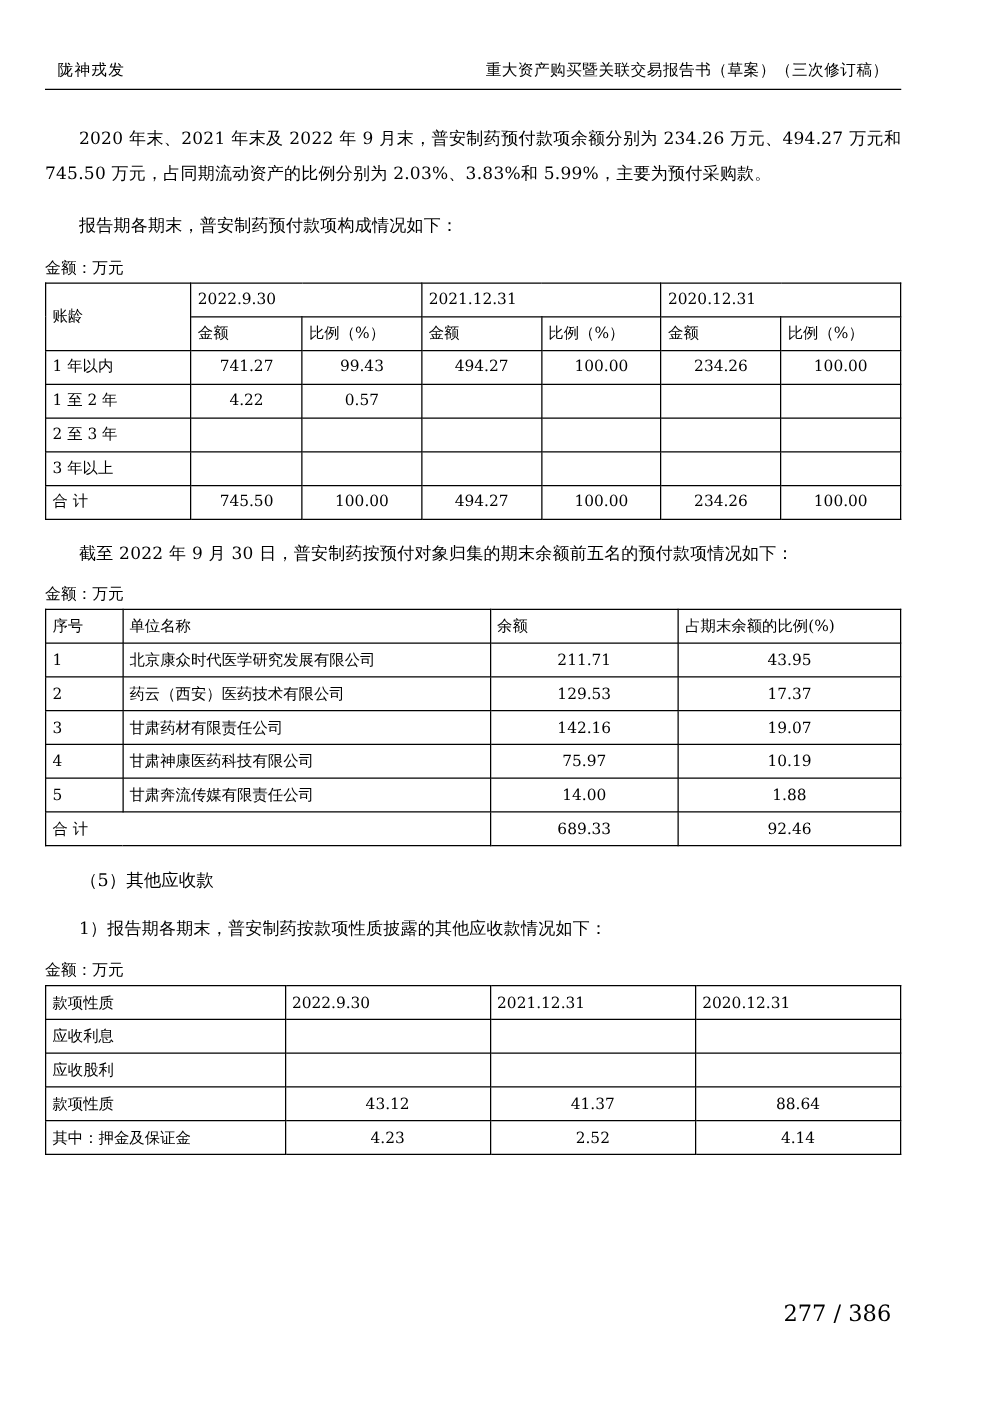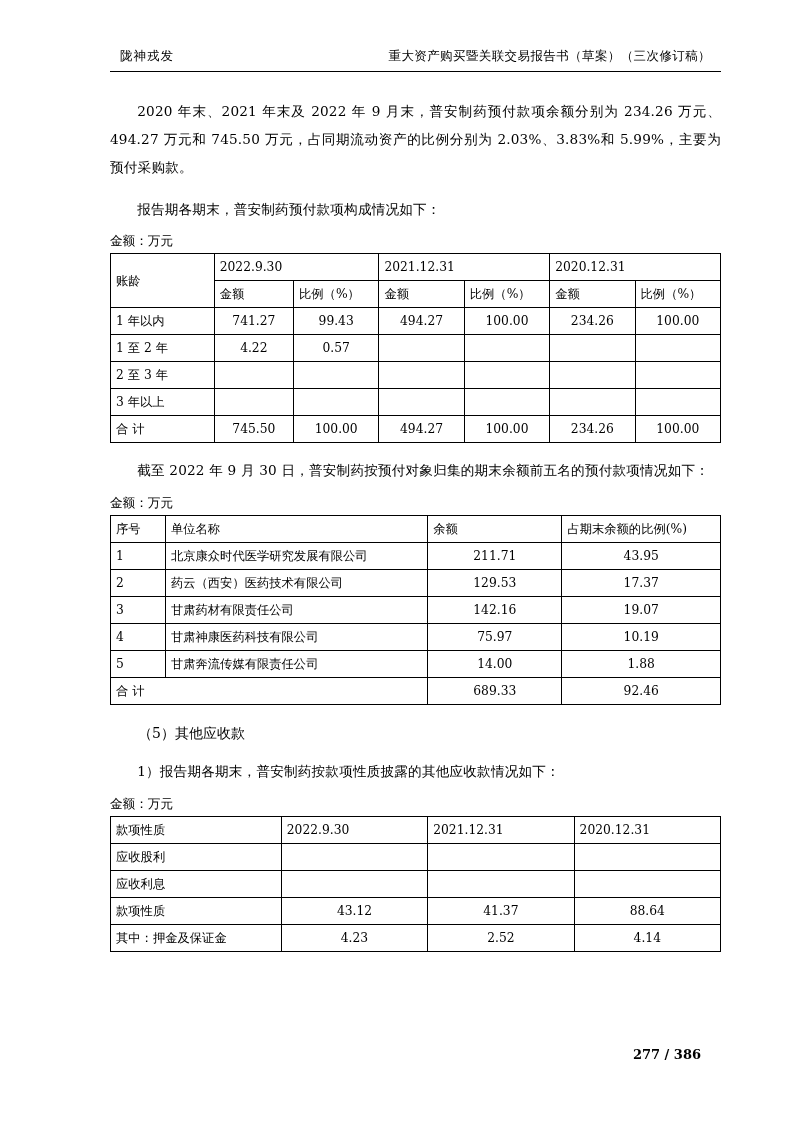--- a/index.html
+++ b/index.html
@@ -13,21 +13,21 @@
     font-family: "DejaVu Serif", "Liberation Serif", serif;
     color: #000000;
     position: relative;
     overflow: hidden;
   }
   .page {
     position: relative;
     width: 793px;
     height: 1122px;
     box-sizing: border-box;
-    padding: 48px 72px 40px 110px;
+    padding: 48px 72px 40px 36px;
   }
   
   .page-header {
     display: flex;
     align-items: flex-end;
     justify-content: space-between;
     padding: 0 10px 6px 10px;
     border-bottom: 1.2px solid #000;
     margin-bottom: 26px;
   }
@@ -76,24 +76,24 @@
   .thick-top td, .thick-top th { border-top-width: 1.6px; }
   .thick-bottom td, .thick-bottom th { border-bottom-width: 1.6px; }
   .c { text-align: left; }
   .r { text-align: center; padding-right: 7px; }
   .l { text-align: left; padding-left: 7px; }
   .b { font-weight: bold; }
   .spacer { height: 14px; }
   
   .page-footer {
     position: absolute;
-    right: 92px;
+    right: 80px;
     bottom: 60px;
-    font-size: 13px;
-    font-weight: bold;
+    font-size: 18px;
+    font-weight: normal;
   }
   .sect-title {
     font-size: 14px;
     line-height: 2.05;
     margin: 0 0 10px 0;
     text-indent: 2em;
   }
 </style>
 </head>
 <body>
@@ -259,27 +259,27 @@
         <col style="width:24%">
     </colgroup>
     <tbody>
       <tr class="thick-top">
         <td class="c b">款项性质</td>
         <td class="c b">2022.9.30</td>
         <td class="c b">2021.12.31</td>
         <td class="c b">2020.12.31</td>
       </tr>
       <tr>
+        <td class="l">应收利息</td>
+        <td class="r"></td>
+        <td class="r"></td>
+        <td class="r"></td>
+      </tr>
+      <tr>
         <td class="l">应收股利</td>
-        <td class="r"></td>
-        <td class="r"></td>
-        <td class="r"></td>
-      </tr>
-      <tr>
-        <td class="l">应收利息</td>
         <td class="r"></td>
         <td class="r"></td>
         <td class="r"></td>
       </tr>
       <tr>
         <td class="l">款项性质</td>
         <td class="r">43.12</td>
         <td class="r b">41.37</td>
         <td class="r b">88.64</td>
       </tr>

